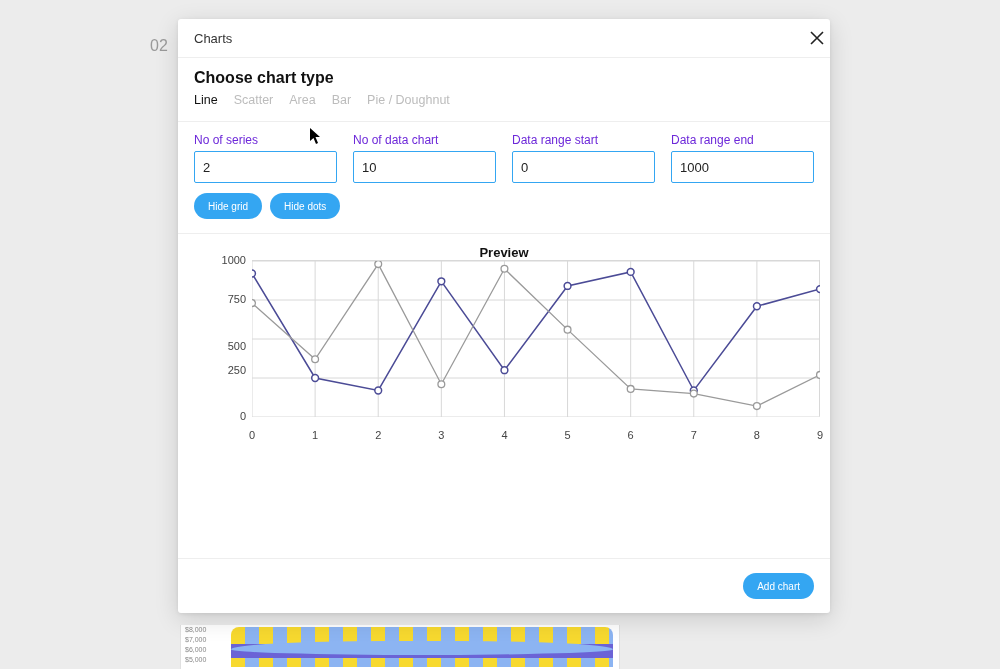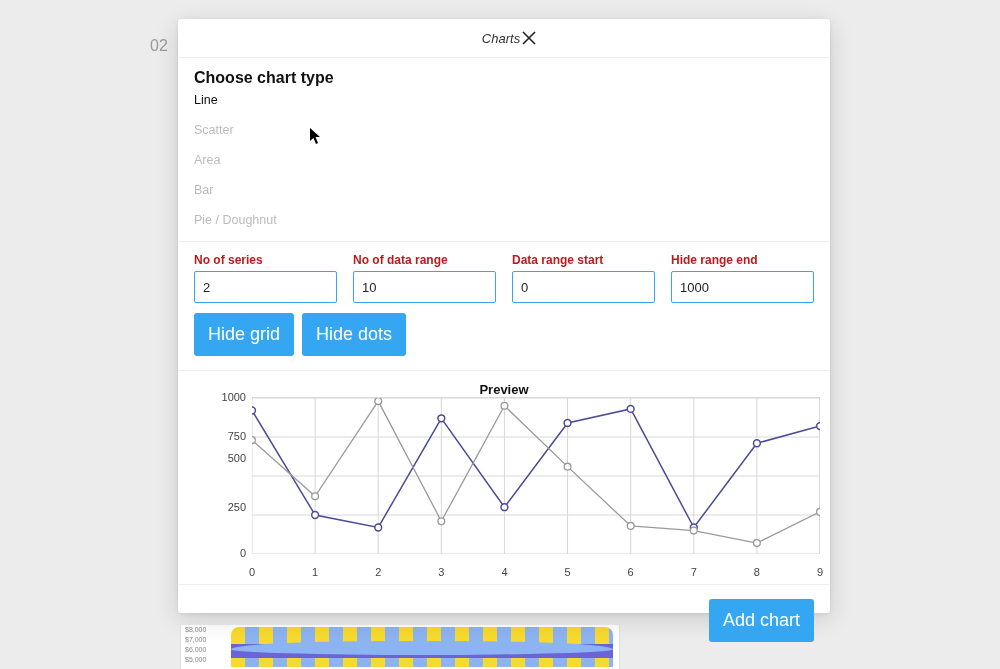--- a/index.html
+++ b/index.html
@@ -42,54 +42,53 @@
   .modal {
     position: absolute;
     left: 178px; top: 19px;
     width: 652px; height: 594px;
     background: #fff;
     border-radius: 3px;
     box-shadow: 0 6px 24px rgba(0,0,0,0.14), 0 1px 4px rgba(0,0,0,0.08);
     display: flex; flex-direction: column;
   }
   .modal-header {
-    display: flex; align-items: center; justify-content: center;
+    display: flex; align-items: center; justify-content: space-between;
     padding: 10px 4px 10px 16px;
     border-bottom: 1px solid #eee;
-    font-style: italic;
   }
   .modal-title { font-size: 13px; color: #333; }
   .close-btn { width: 18px; height: 18px; display:flex; align-items:center; justify-content:center; cursor:pointer; color:#222;}
   .close-btn svg { width: 14px; height: 14px; }
 
   .section { padding: 11px 16px 14px; border-bottom: 1px solid #eee; }
   .section h3 { font-size: 16px; font-weight: 700; color: #111; margin-bottom: 6px; }
 
-  .tabs { display: flex; gap: 16px; font-size: 12.5px; flex-direction: column; }
+  .tabs { display: flex; gap: 16px; font-size: 12.5px; }
   .tab { color: #bcbcbc; cursor: pointer; }
   .tab.active { color: #111; font-weight: 500; }
 
   .fields { display: flex; gap: 16px; margin-bottom: 10px; }
   .field { flex: 1; display: flex; flex-direction: column; }
-  .field label { font-size: 12px; color: #b91c1c; margin-bottom: 4px; font-weight: bold; }
+  .field label { font-size: 12px; color: #6d28d9; margin-bottom: 4px; }
   .field input {
     width: 100%; height: 32px;
     border: 1.5px solid #34a6f2;
     border-radius: 2px;
     padding: 0 8px;
     font-size: 13px; color: #222;
     outline: none;
   }
 
   .btn-row { display: flex; gap: 8px; }
   .btn {
     background: #34a6f2; color: #fff;
-    border: none; border-radius: 3px;
-    height: 43px; padding: 0 14px;
-    font-size: 18px; cursor: pointer;
+    border: none; border-radius: 14px;
+    height: 26px; padding: 0 14px;
+    font-size: 10px; cursor: pointer;
   }
 
   .preview-section { padding: 11px 24px 2px; text-align: center; }
   .preview-section h3 { font-size: 13px; font-weight: 700; color: #111; margin-bottom: 0; }
   .chart-wrap { position: relative; width: 618px; height: 185px; }
   .y-axis { position: absolute; left: 0; top: 0; width: 50px; height: 156px; }
   .y-tick { position: absolute; right: 6px; font-size: 11px; color: #444; transform: translateY(-50%); }
   .x-axis { position: absolute; left: 50px; right: 0; bottom: 0; height: 22px; }
   .x-tick { position: absolute; top: 6px; font-size: 11px; color: #444; transform: translateX(-50%); }
   .plot {
@@ -151,45 +150,45 @@
     </div>
   </div>
 
   <div class="section">
     <div class="fields">
       <div class="field">
         <label>No of series</label>
         <input value="2" style="">
       </div>
       <div class="field">
-        <label>No of data range</label>
+        <label>No of data chart</label>
         <input value="10" style="">
       </div>
       <div class="field">
         <label>Data range start</label>
         <input value="0" style="">
       </div>
       <div class="field">
-        <label>Hide range end</label>
+        <label>Data range end</label>
         <input value="1000" style="">
       </div>
     </div>
     <div class="btn-row">
       <button class="btn">Hide grid</button>
       <button class="btn">Hide dots</button>
     </div>
   </div>
 
   <div class="preview-section">
     <h3>Preview</h3>
     <div class="chart-wrap">
       <div class="y-axis" id="y-axis">
           <div class="y-tick" style="top: 156px;">0</div>
           <div class="y-tick" style="top: 110px;">250</div>
-          <div class="y-tick" style="top: 61px;">500</div>
+          <div class="y-tick" style="top: 86px;">500</div>
           <div class="y-tick" style="top: 39px;">750</div>
           <div class="y-tick" style="top: 0px;">1000</div>
         </div>
       <div class="plot">
         <svg id="plot-svg" width="568" height="156" viewBox="0 0 568 156">
           <g class="grid" id="grid-g">
               <line x1="0" x2="568" y1="156" y2="156"></line>
               <line x1="0" x2="568" y1="117" y2="117"></line>
               <line x1="0" x2="568" y1="78" y2="78"></line>
               <line x1="0" x2="568" y1="39" y2="39"></line>

